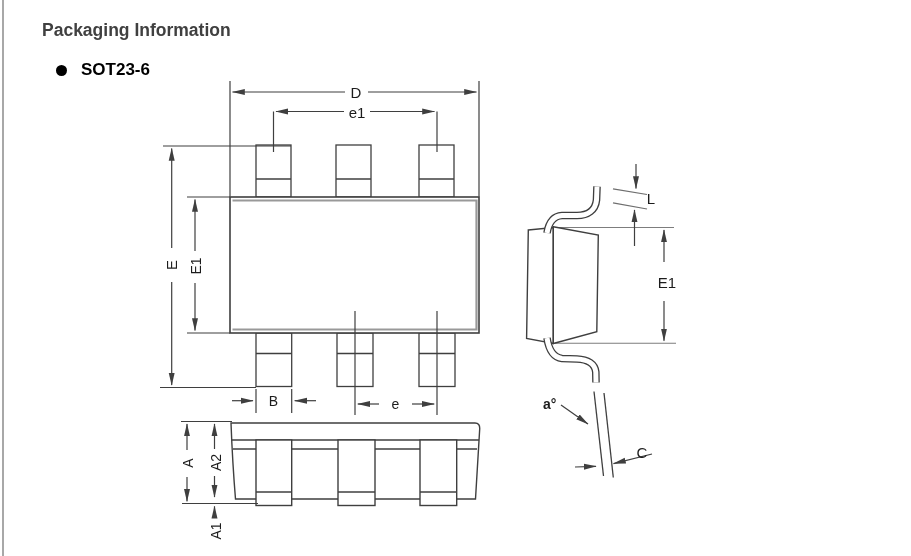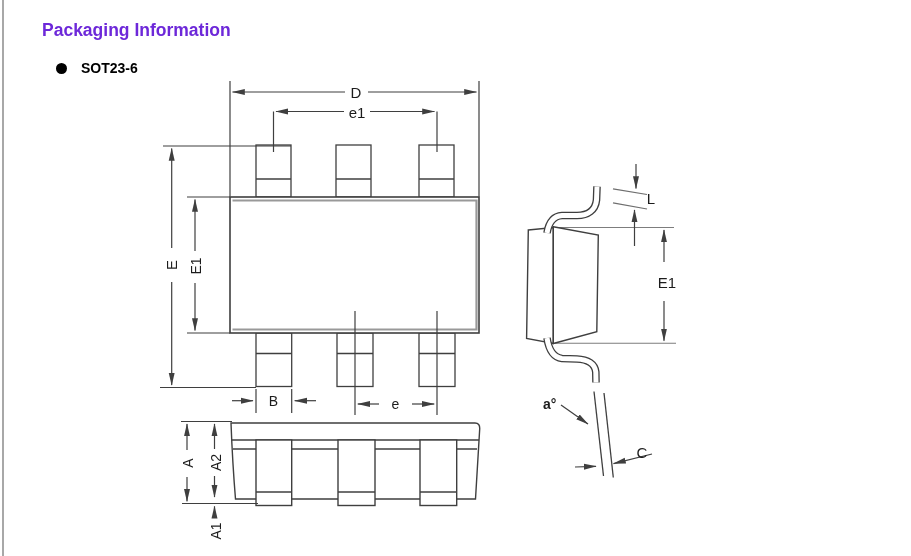--- a/index.html
+++ b/index.html
@@ -1,22 +1,22 @@
 <!DOCTYPE html>
 <html><head>
 <meta charset="utf-8">
 <style>
   html,body{margin:0;padding:0;background:#ffffff;}
   #screen{position:relative;width:911px;height:556px;background:#ffffff;overflow:hidden;
           font-family:"Liberation Sans", sans-serif;}
   #page-left-border{position:absolute;left:2px;top:0;width:2px;height:556px;background:#a8a8a8;}
-  #title{position:absolute;left:42px;top:20px;font-size:17.5px;font-weight:bold;color:#6d28d9;}
+  #title{position:absolute;left:42px;top:20px;font-size:17.5px;font-weight:bold;color:#404040;}
   #bullet-row{position:absolute;left:56px;top:60px;display:flex;align-items:center;}
   #bullet-dot{width:11px;height:11px;border-radius:50%;background:#000;margin-right:14px;}
-  #bullet-label{font-size:14px;font-weight:bold;color:#000;}
+  #bullet-label{font-size:17px;font-weight:bold;color:#000;}
   svg text{fill:#1c1c1c;}
   .dimtxt{font-size:15px;}
   .dimtxt-sm{font-size:14px;}
   .boldtxt{font-size:14px;font-weight:bold;}
 </style>
 </head>
 <body>
 
 <div id="screen">
   <div id="page-left-border"></div>

